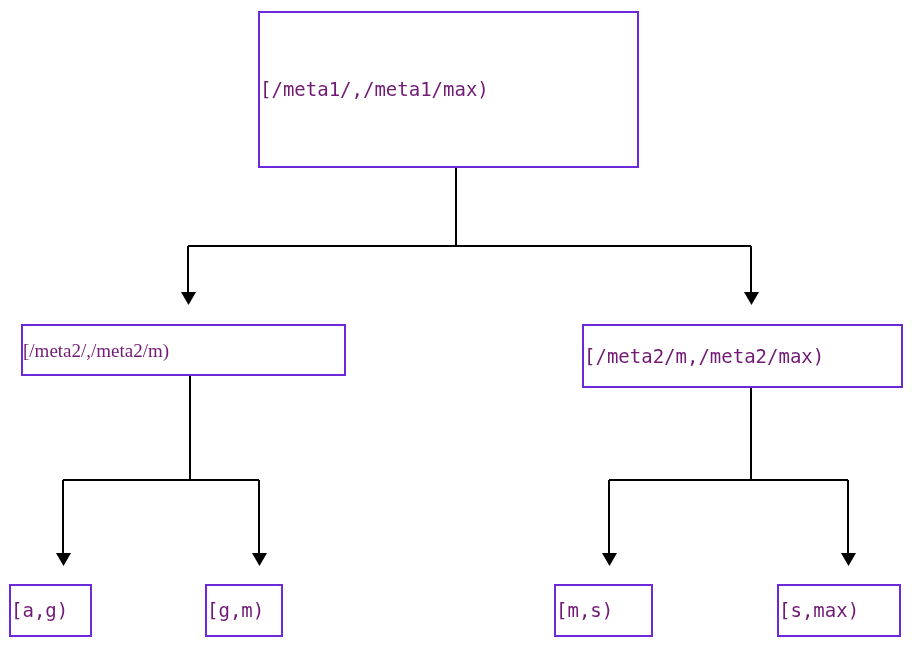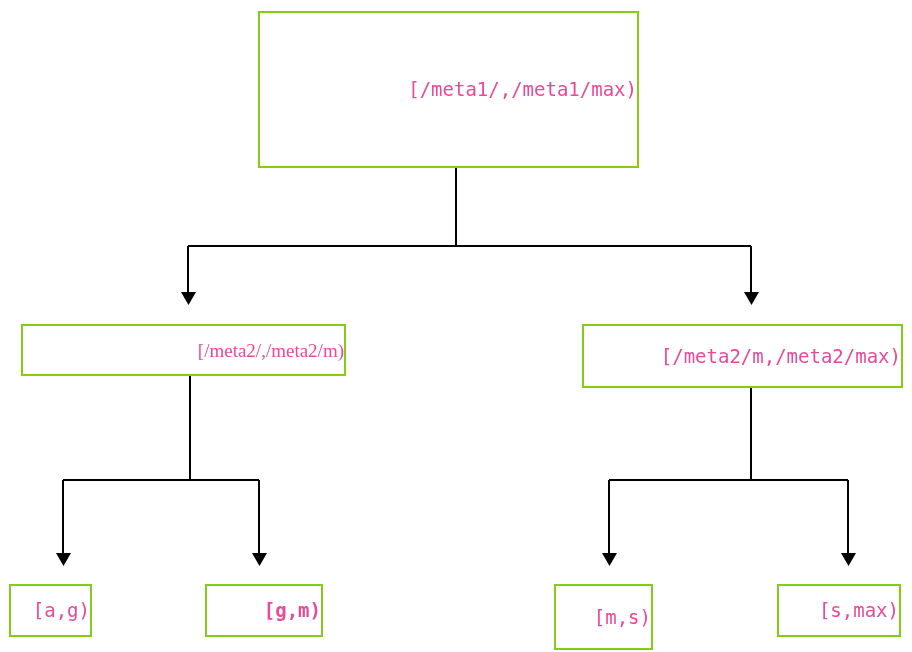--- a/index.html
+++ b/index.html
@@ -13,26 +13,26 @@
   #canvas {
     position: relative;
     width: 912px;
     height: 652px;
     background: #ffffff;
     overflow: hidden;
   }
   .node {
     position: absolute;
     box-sizing: border-box;
-    border: 2px solid #84cc16;
+    border: 2px solid #6d28d9;
     background: #ffffff;
     display: flex;
     align-items: center;
-    justify-content: flex-end;
-    color: #ec4899;
+    justify-content: flex-start;
+    color: #701a75;
     font-family: "DejaVu Sans Mono", "Liberation Mono", monospace;
     font-size: 19px;
     line-height: 1;
     letter-spacing: 0px;
     white-space: nowrap;
   }
   .edge-svg {
     position: absolute;
     left: 0;
     top: 0;
@@ -92,25 +92,25 @@
   </div>
 
   <div class="node" style="left:582px; top:324px; width:321px; height:64px;">
     <span>[/meta2/m,/meta2/max)</span>
   </div>
 
   <div class="node" style="left:9px; top:584px; width:83px; height:53px;">
     <span>[a,g)</span>
   </div>
 
-  <div class="node" style="left:205px; top:584px; width:118px; height:53px;font-weight:bold;">
+  <div class="node" style="left:205px; top:584px; width:78px; height:53px;">
     <span>[g,m)</span>
   </div>
 
-  <div class="node" style="left:554px; top:584px; width:99px; height:66px;">
+  <div class="node" style="left:554px; top:584px; width:99px; height:53px;">
     <span>[m,s)</span>
   </div>
 
   <div class="node" style="left:777px; top:584px; width:124px; height:53px;">
     <span>[s,max)</span>
   </div>
 
 </div>
 
 </body></html>

